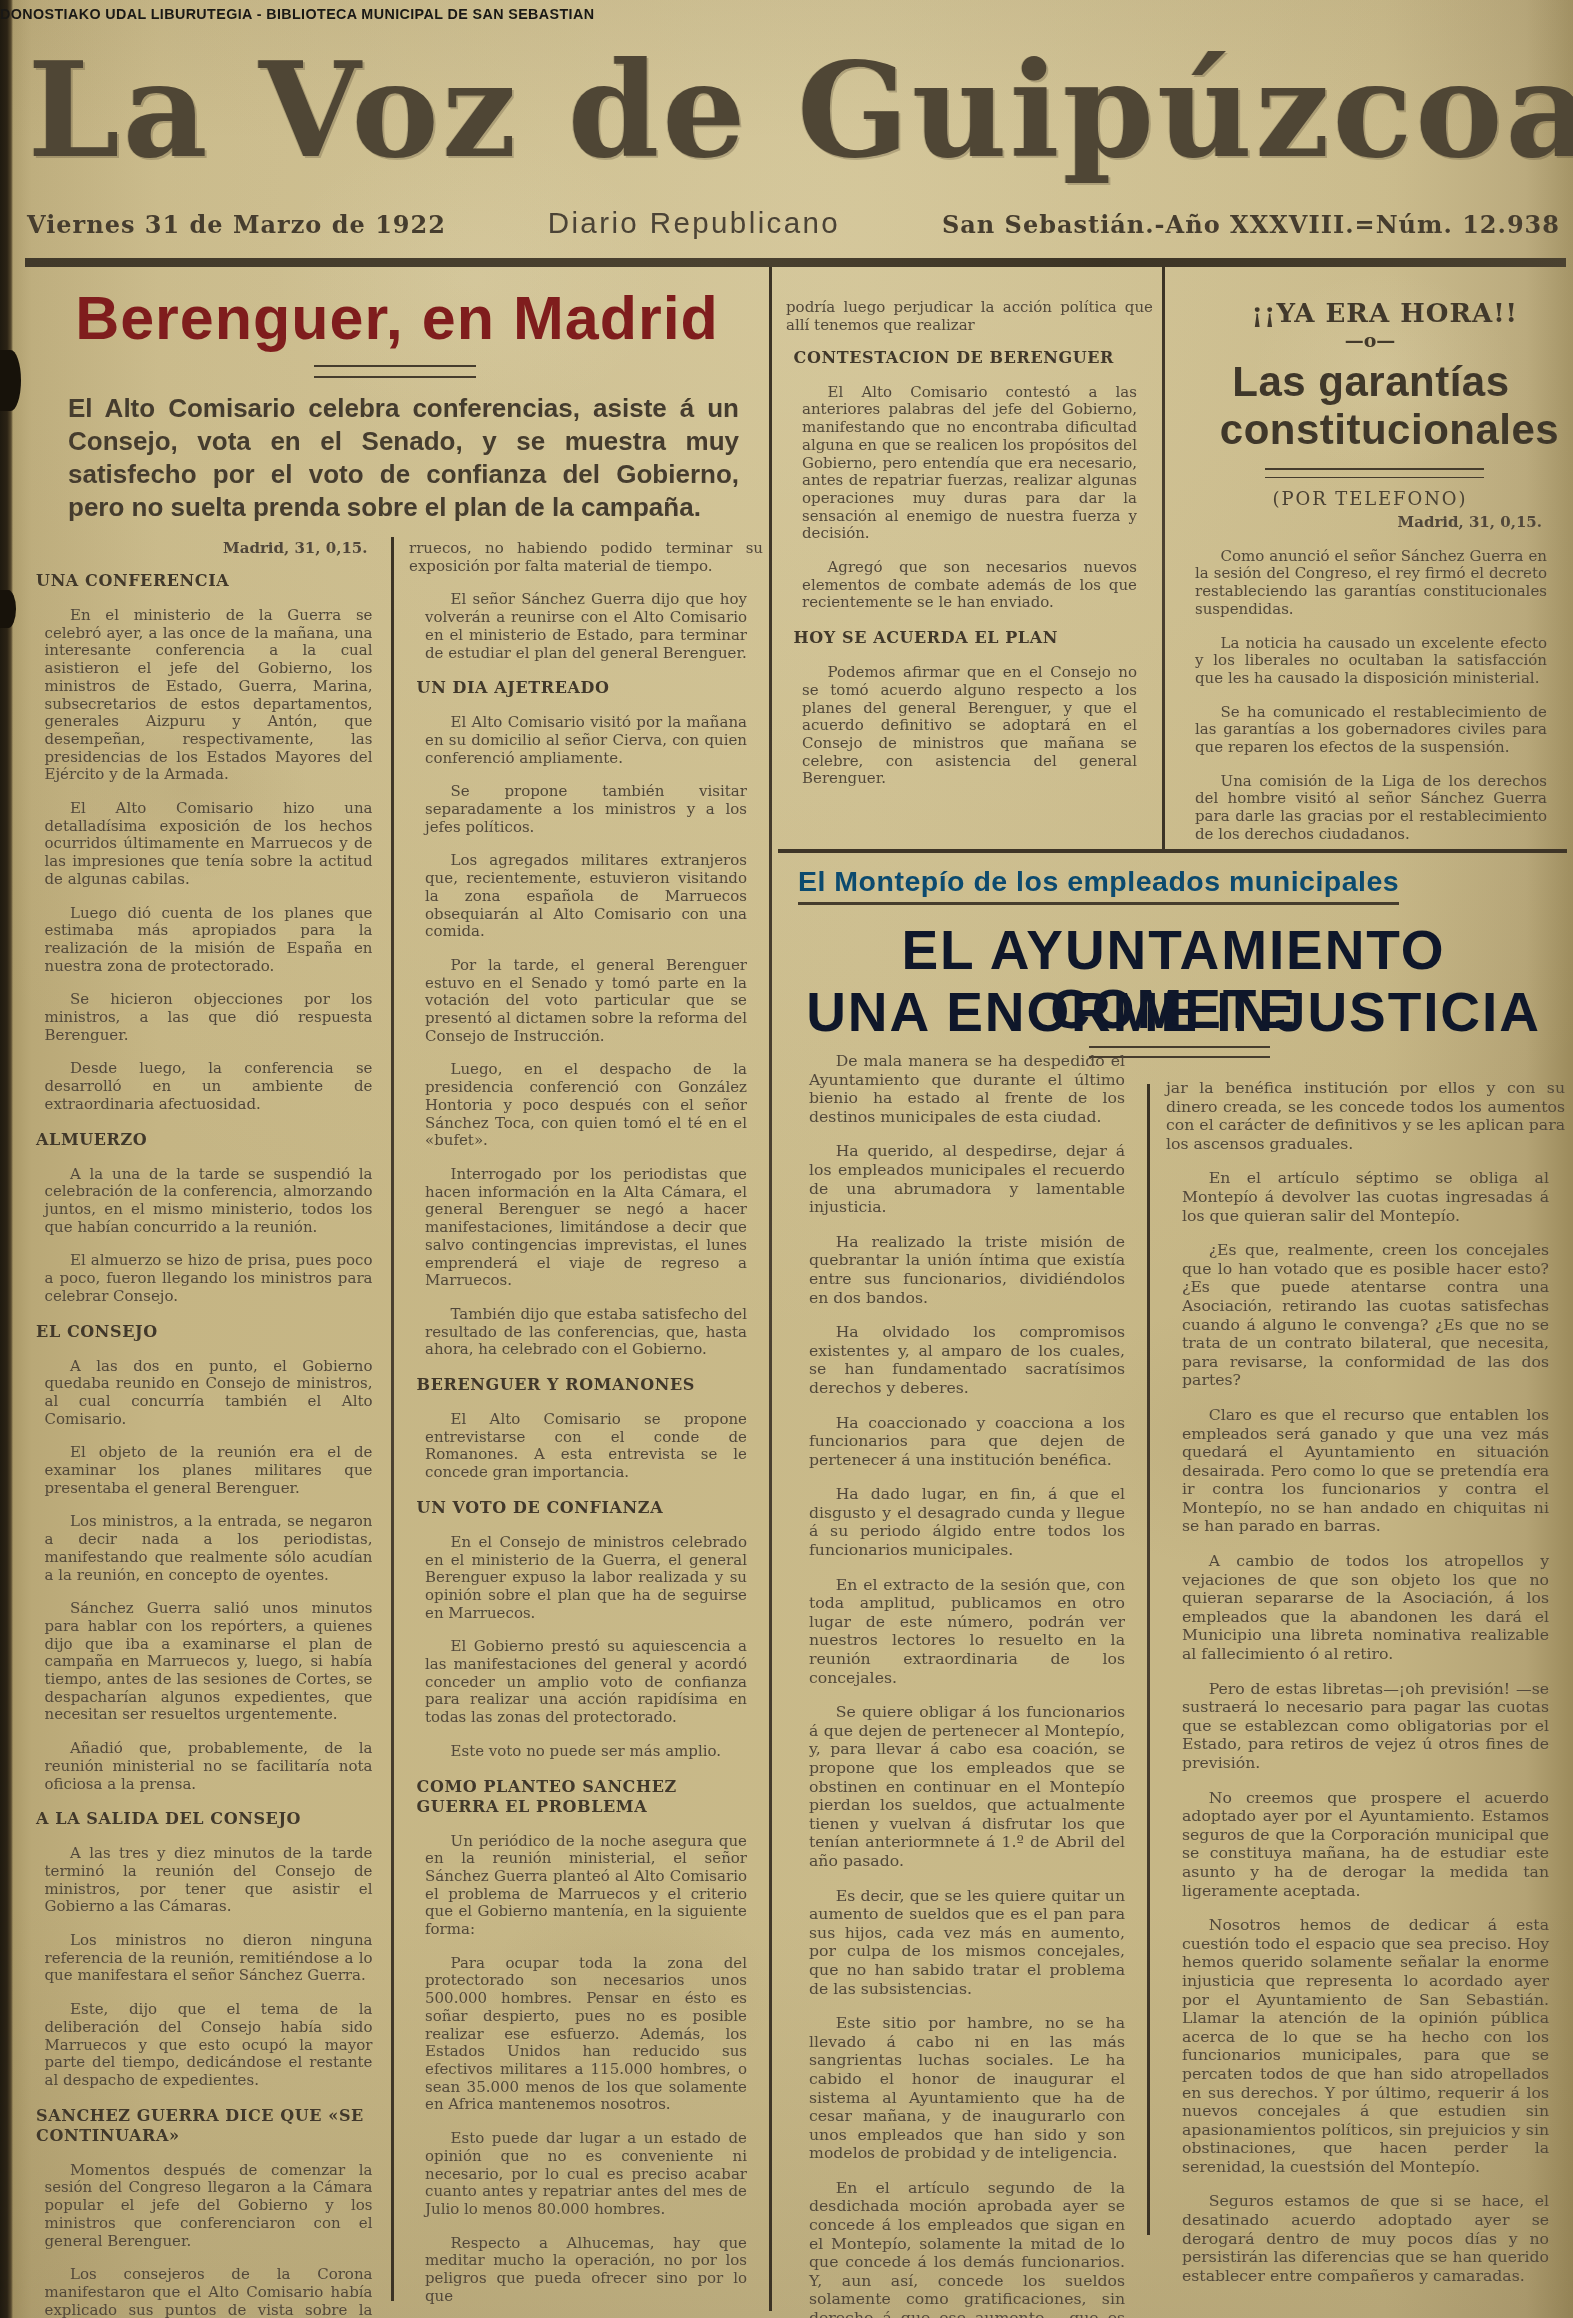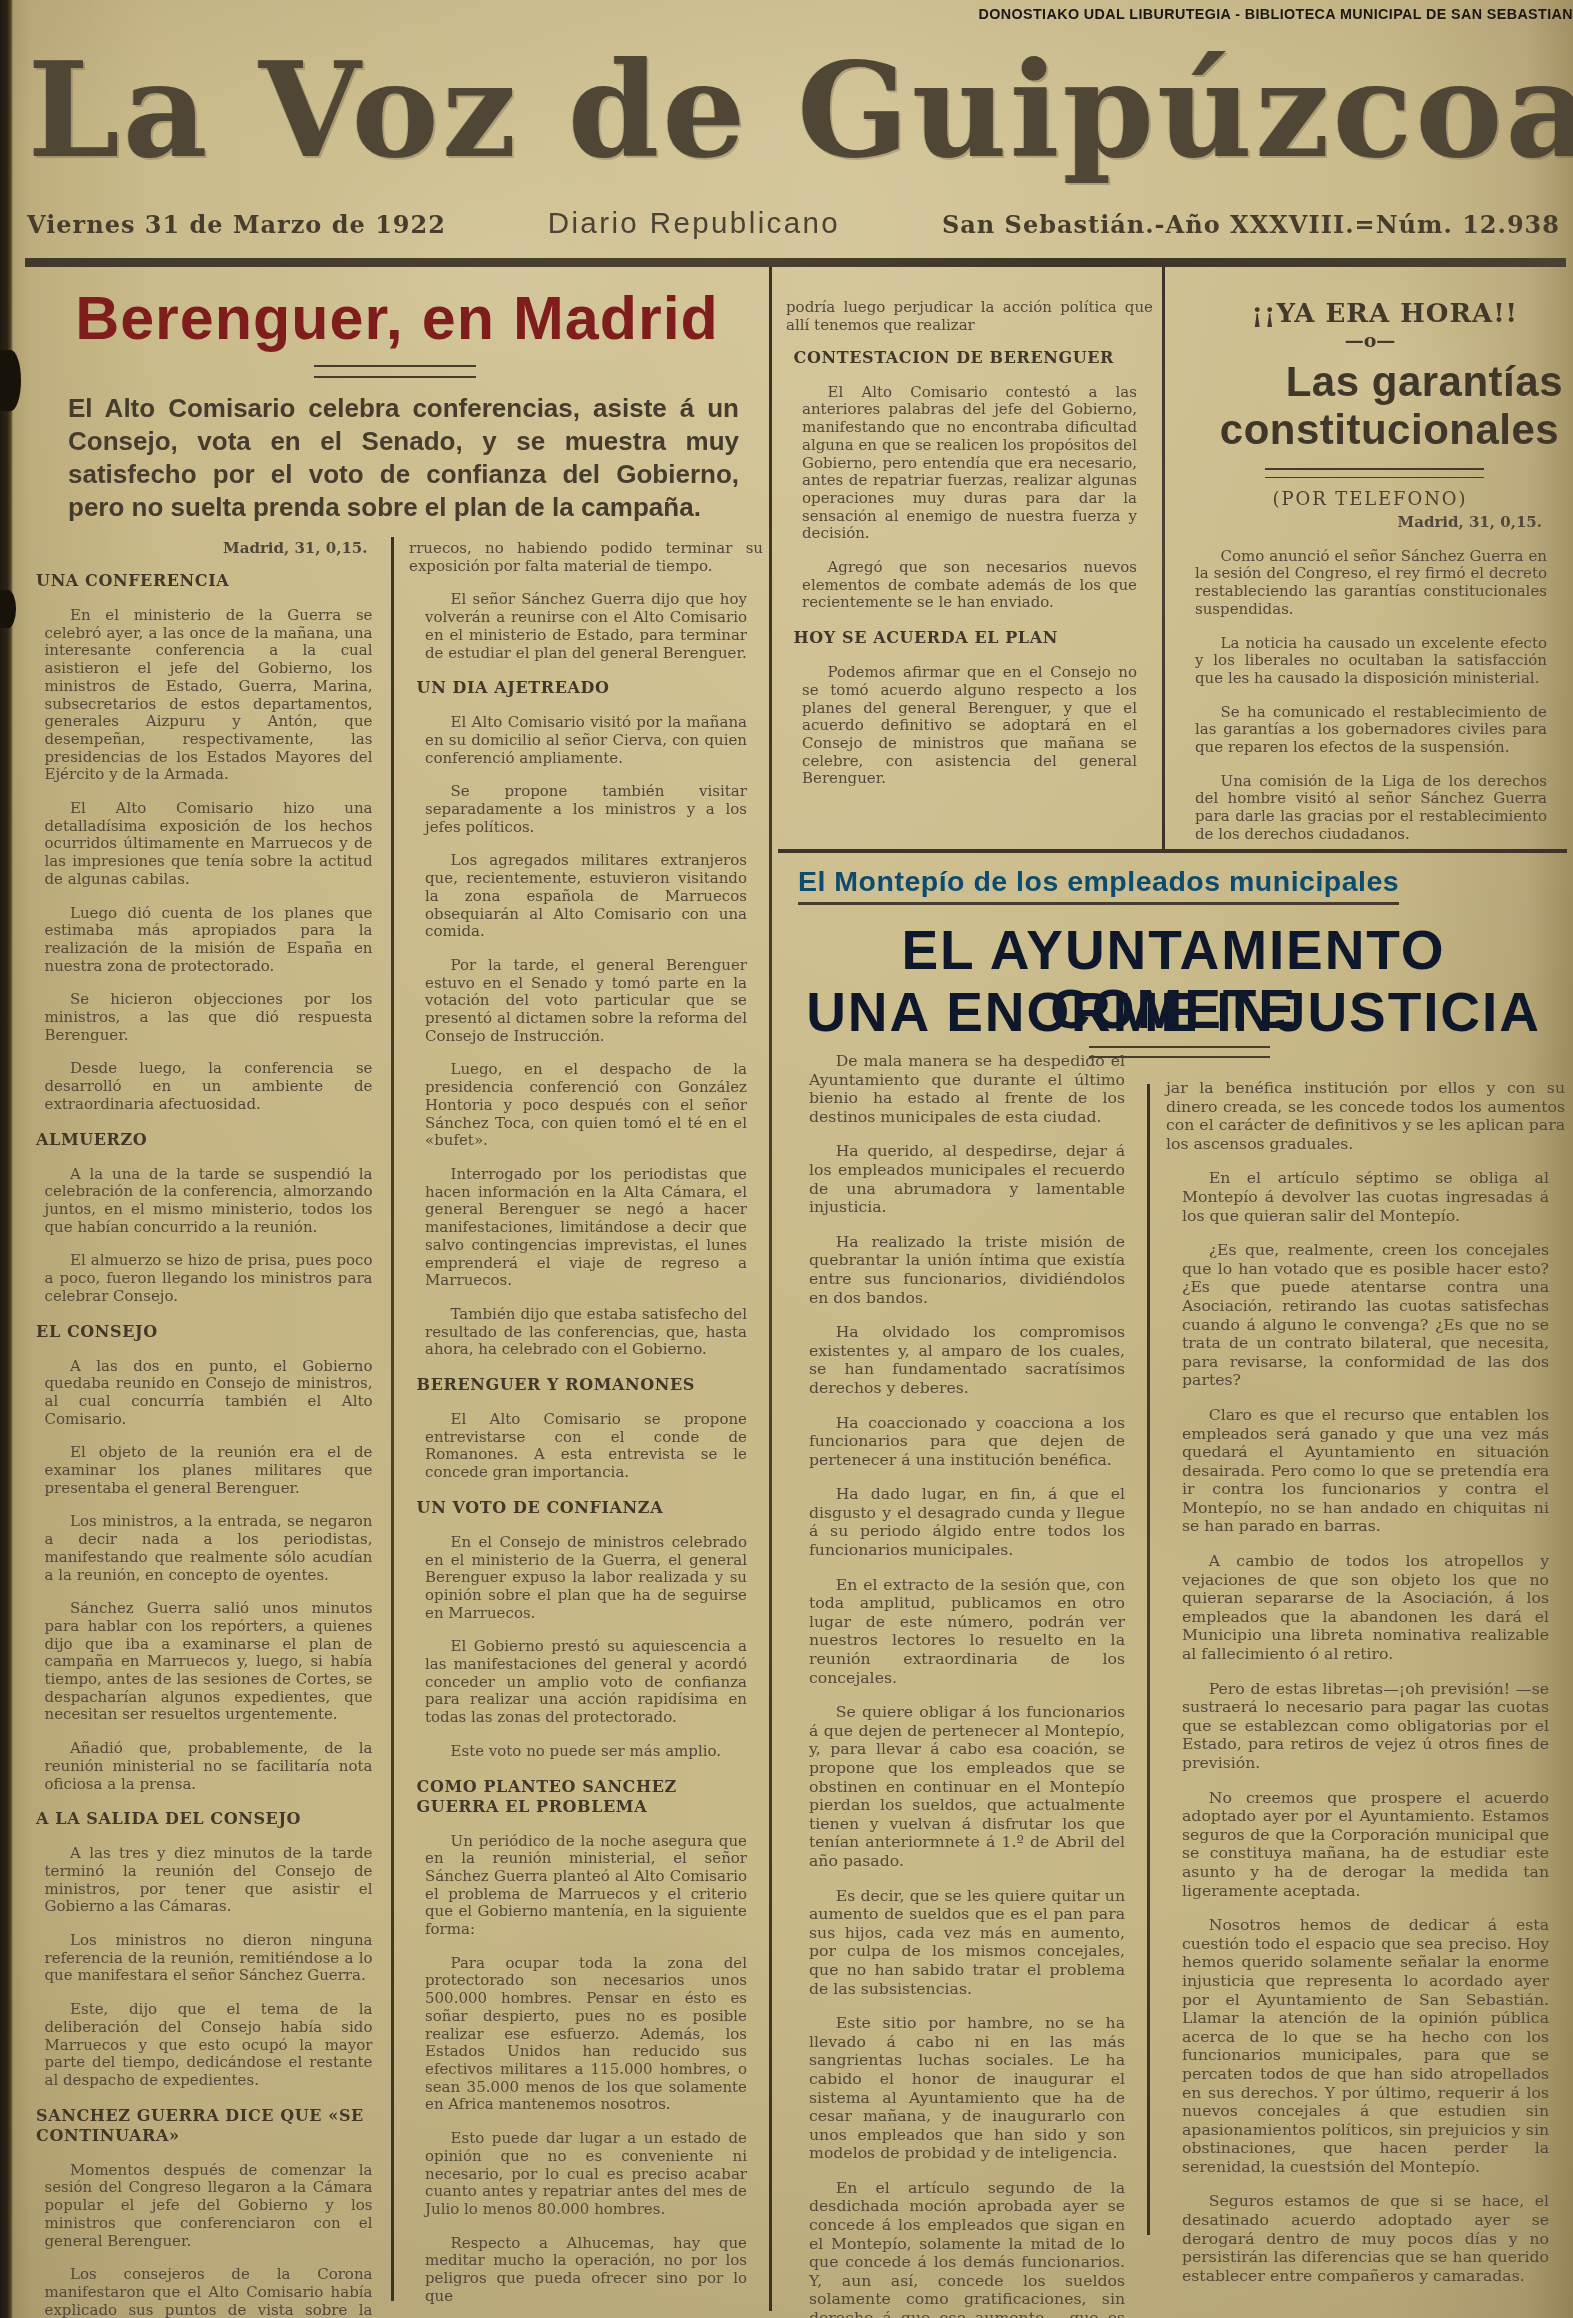--- a/index.html
+++ b/index.html
@@ -18,21 +18,21 @@
       radial-gradient(171px 133px at 12% 34%, rgba(110,90,50,.10), transparent 70%),
       radial-gradient(247px 190px at 78% 62%, rgba(115,95,55,.08), transparent 70%),
       radial-gradient(209px 152px at 40% 86%, rgba(110,90,50,.09), transparent 70%),
       radial-gradient(190px 143px at 88% 16%, rgba(235,225,190,.18), transparent 70%),
       radial-gradient(285px 209px at 30% 12%, rgba(235,228,195,.15), transparent 70%);}
   .scan-edge{position:absolute;left:0;top:0;width:13.3px;height:2319px;
     background:linear-gradient(90deg,#1f1a10 0%,#2b2315 55%,#56492e 85%,rgba(86,73,46,0) 100%);}
   .scan-notch{position:absolute;left:0;background:#17120a;border-radius:0 60% 60% 0;}
   .rule{position:absolute;background:#463d2d;}
 
-  .top-banner{position:absolute;top:5.7px;left:0;width:100%;text-align:right;
+  .top-banner{position:absolute;top:5.7px;left:0;width:100%;text-align:left;
     font:bold 14.3px/17px "Liberation Sans", sans-serif;color:#191815;letter-spacing:0.4px;}
 
   .masthead{position:absolute;top:32px;left:0;width:100%;text-align:center;
     font-family:"DejaVu Serif", serif;font-weight:bold;font-size:131px;line-height:1.2;
     color:#4f4635;letter-spacing:2.9px;
     text-shadow:1.9px 1.9px 0 rgba(70,58,38,.25), -1px 0 0 rgba(70,58,38,.2);padding-left:24px;}
 
   .date-row{position:absolute;top:207px;left:27px;width:1533px;display:flex;
     justify-content:space-between;align-items:baseline;}
   .date-left,.date-right{font:bold 24px/28.5px "DejaVu Serif", serif;color:#463d2e;letter-spacing:1px;}
@@ -60,21 +60,21 @@
     letter-spacing:0.6px;margin:13.3px 7.6px 8.6px;color:#41382a;text-indent:0;}
   .b-d{text-align:right;padding-right:21px;font-weight:bold;margin:0 0 3.8px;}
 
   
   .g-label{position:absolute;top:299px;left:1132px;width:386px;text-align:right;
     font:bold 26px/28.5px "DejaVu Serif", serif;color:#42392b;letter-spacing:1px;}
   .g-orn{position:absolute;top:329px;left:1177px;width:386px;text-align:center;
     font:bold 19px/23px "DejaVu Serif", serif;color:#42392b;}
   .g-head{position:absolute;top:358px;left:1177px;width:386px;
     font:bold 42px/48px "Liberation Sans", sans-serif;color:#3f372a;letter-spacing:0.5px;}
-  .g-head .l1{display:block;text-align:right;padding-left:1.9px;}
+  .g-head .l1{display:block;text-align:center;padding-left:1.9px;}
   .g-head .l2{display:block;text-align:right;padding-right:3.8px;}
   .g-headrule{top:468px;left:1265px;width:219px;height:6.7px;
     background:none;border-top:2.9px solid #453c2d;border-bottom:1.9px solid #453c2d;}
   .g-byline{position:absolute;top:487px;left:1177px;width:386px;text-align:center;
     font:18px/23px "DejaVu Serif", serif;color:#4a4133;letter-spacing:1.9px;}
 
   
   .m-rule{top:849px;left:778px;width:789px;height:3.8px;background:#3e3527;}
   .m-kicker{position:absolute;top:864px;left:798px;
     font:bold 28.5px/34px "Liberation Sans", sans-serif;color:#0c4a6e;letter-spacing:0.5px;

